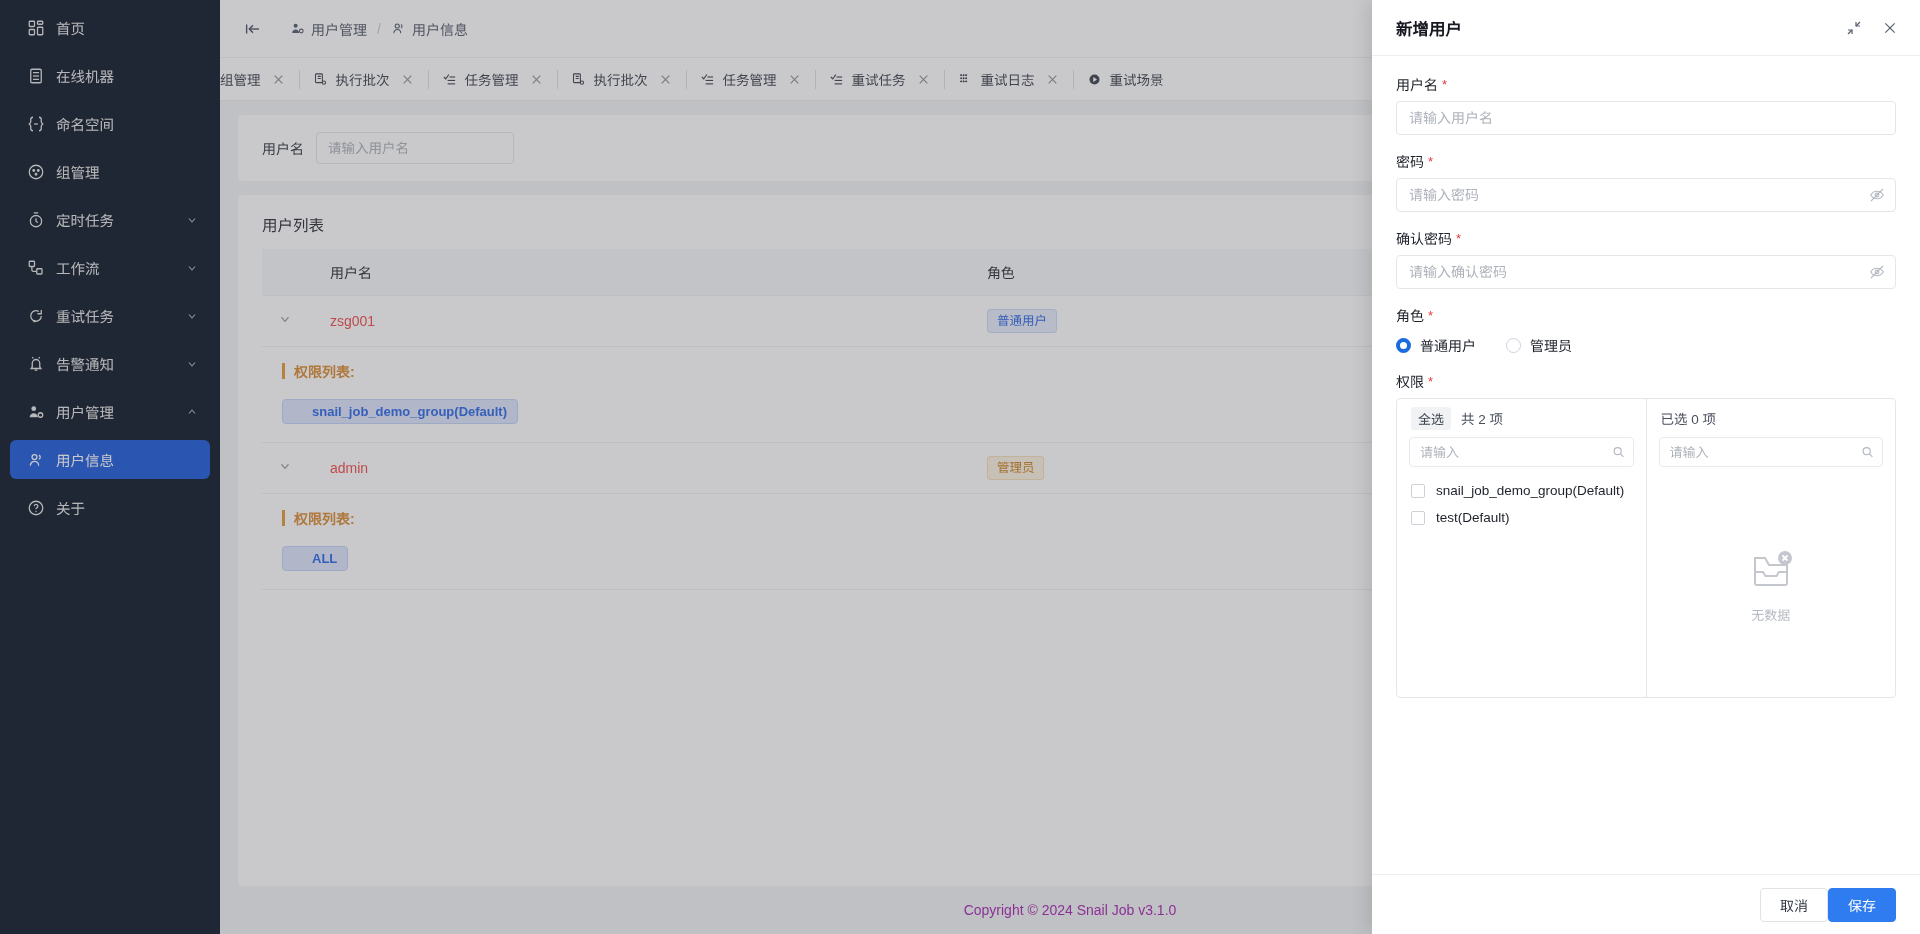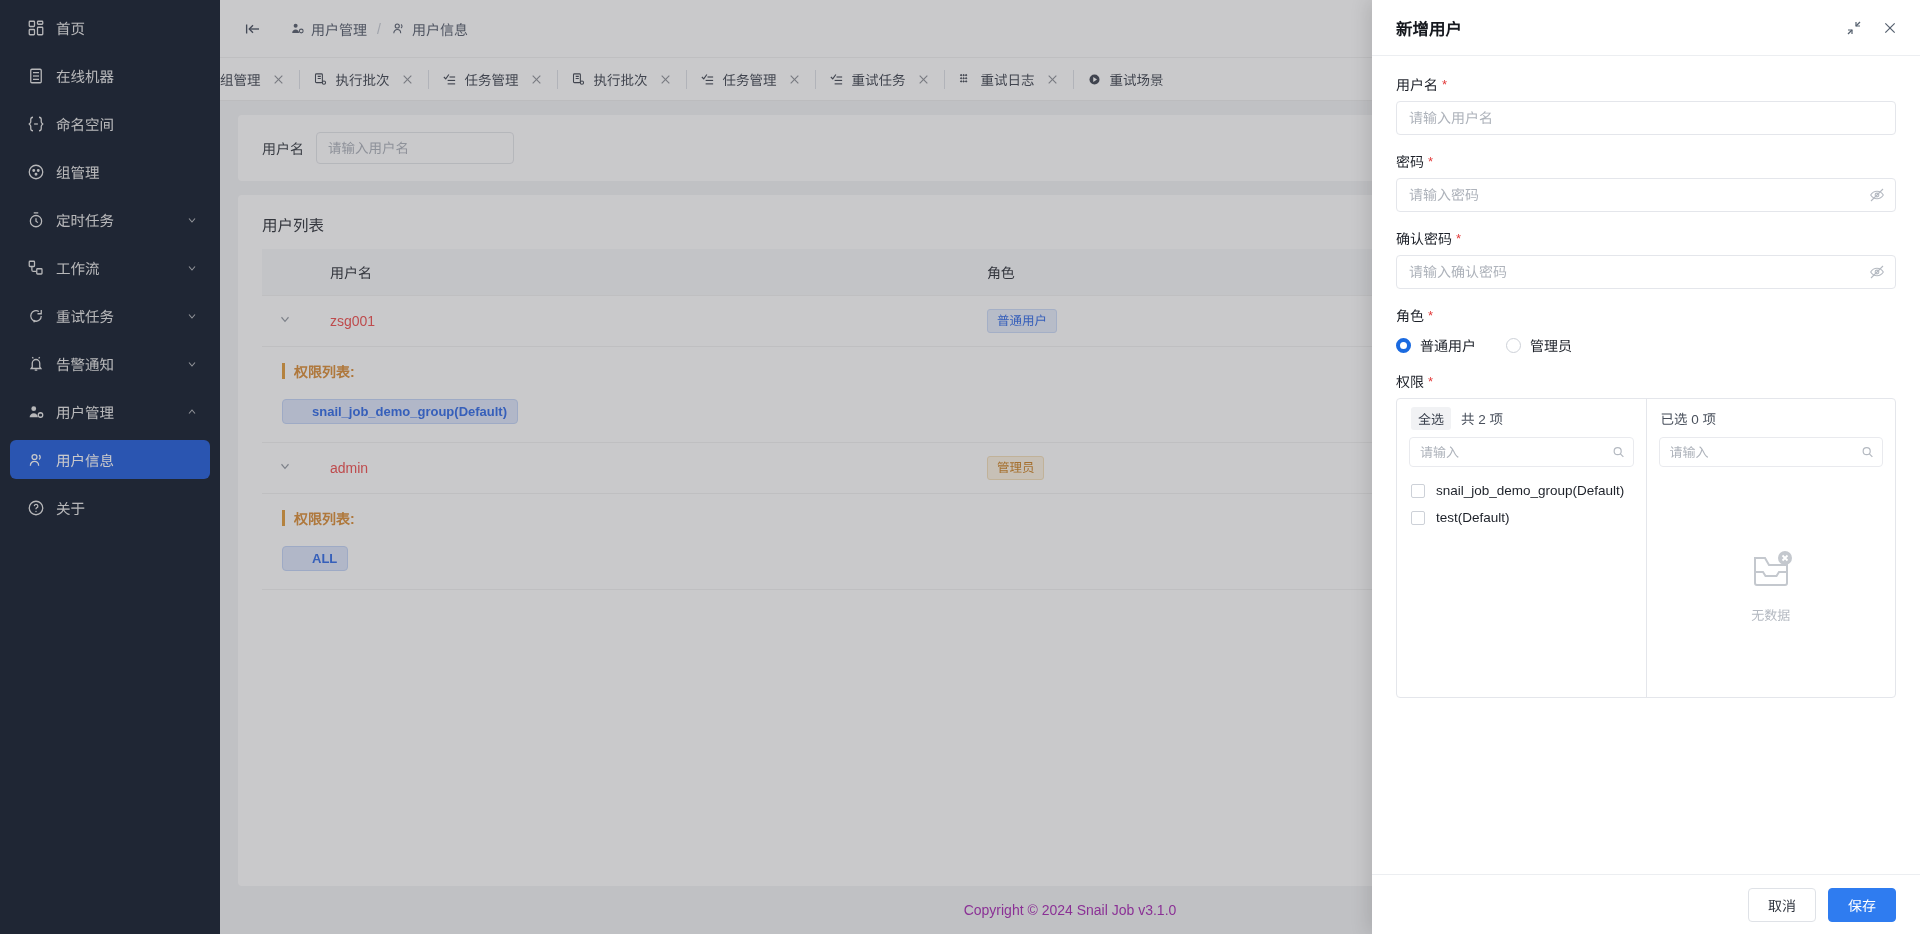--- a/index.html
+++ b/index.html
@@ -282,21 +282,21 @@
     background: #fff; flex: 0 0 14px;
   }
   .empty {
     flex: 1; display: flex; flex-direction: column; align-items: center;
     justify-content: center; gap: 10px; color: #b4b9c1; font-size: 13px;
   }
   .empty svg { width: 48px; height: 44px; }
 
   .drawer-footer {
     height: 60px; flex: 0 0 60px; display: flex; align-items: center;
-    justify-content: flex-end; gap: 12px; padding: 0 24px;
+    justify-content: flex-end; gap: 0; padding: 0 24px;
     border-top: 1px solid #eceef1;
   }
   .btn-lg { height: 34px; padding: 0 19px; font-size: 14px; border-radius: 4px; }
 
   ::-webkit-scrollbar { width: 7px; height: 7px; }
   ::-webkit-scrollbar-thumb { background: #d3d6db; border-radius: 4px; }
   ::-webkit-scrollbar-track { background: transparent; }
 </style>
 </head>
 <body>

